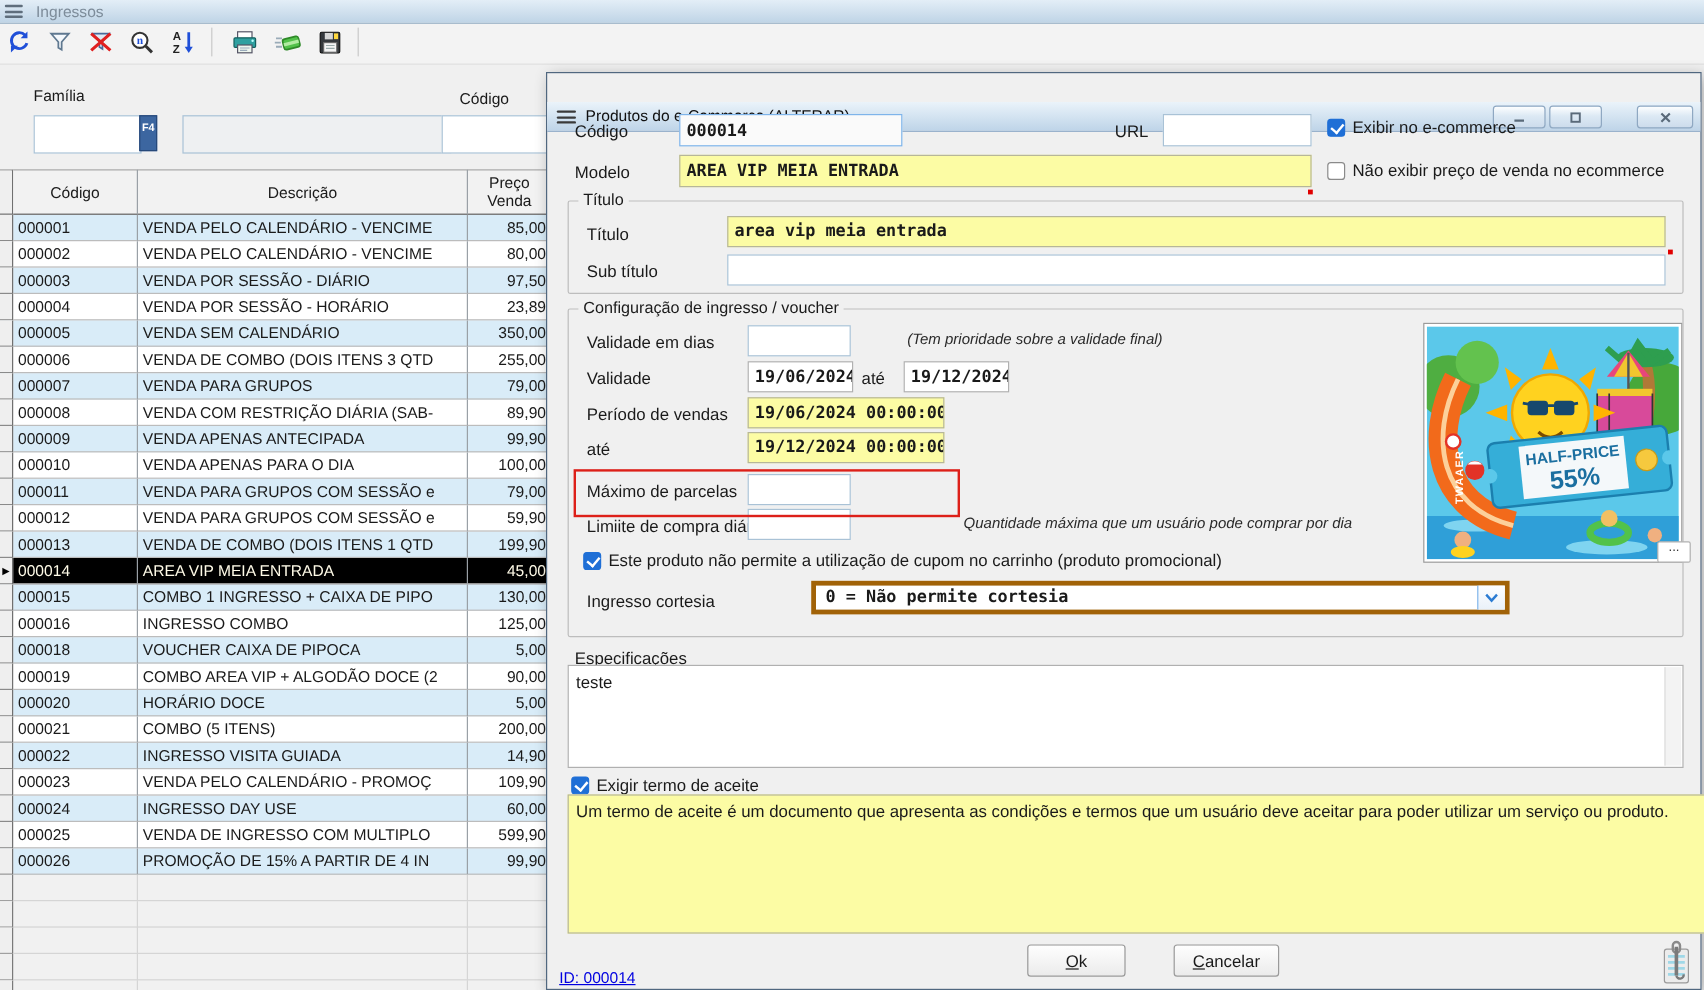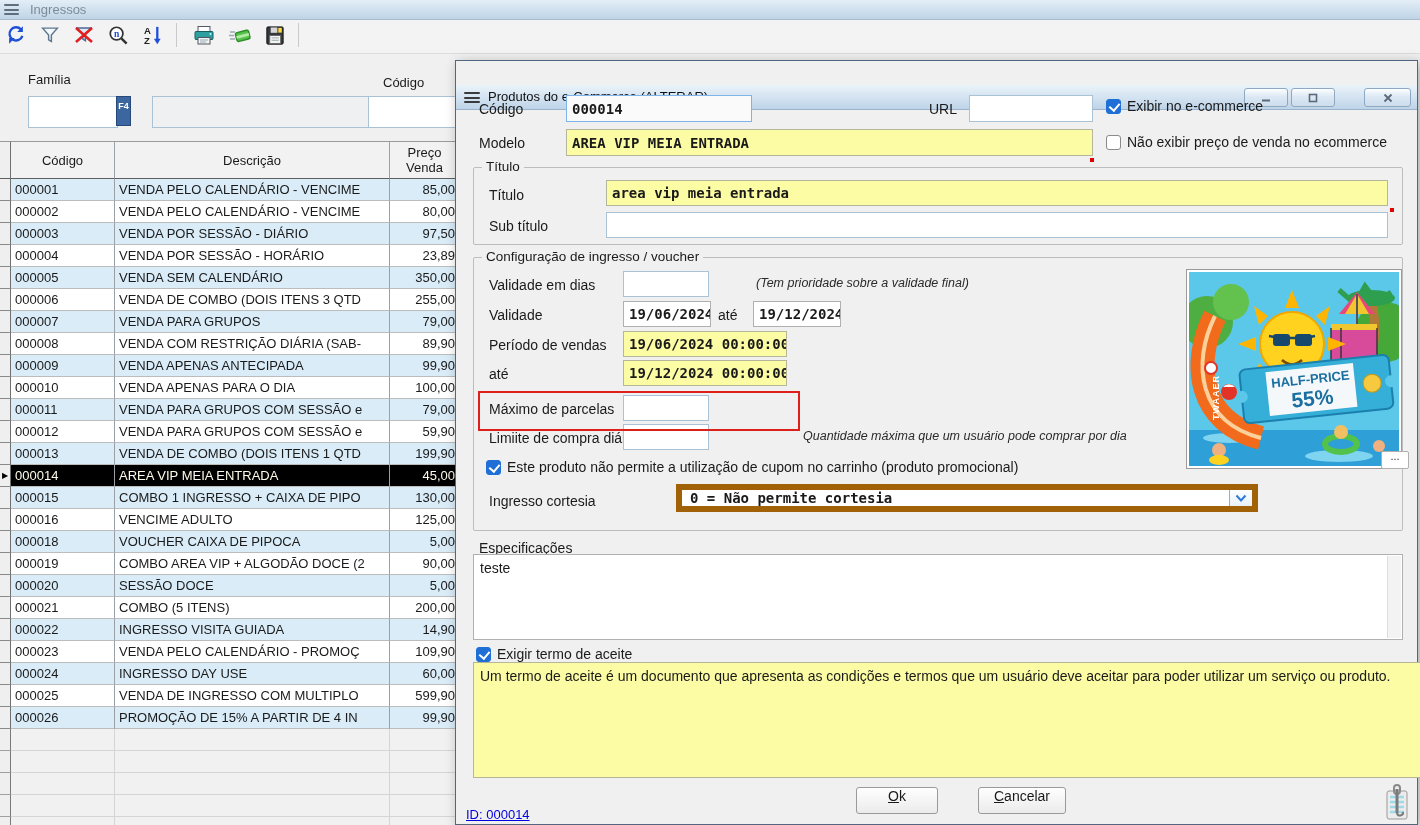--- a/index.html
+++ b/index.html
@@ -63,35 +63,35 @@
   .fieldset{position:absolute;border:1px solid #bdbdbd;border-radius:2px;box-sizing:border-box;}
   .legend{position:absolute;top:-9px;left:8px;background:#f0f0f0;padding:0 4px;font-size:13.5px;white-space:nowrap;}
   .cb{position:absolute;display:flex;align-items:center;gap:6px;font-size:14px;white-space:nowrap;}
   .cb .box{width:15px;height:15px;border:1px solid #8a8a8a;border-radius:3px;background:#fff;
            box-sizing:border-box;flex:none;position:relative;}
   .cb.on .box{background:#1f6fd6;border-color:#1f6fd6;}
   .cb.on .box::after{content:"";position:absolute;left:4px;top:1px;width:5px;height:8px;
            border:solid #fff;border-width:0 2px 2px 0;transform:rotate(40deg);}
   .reddot{position:absolute;width:4px;height:4px;background:#e00000;}
   .redbox{position:absolute;border:2px solid #dd2019;z-index:5;pointer-events:none;}
-  .combo{position:absolute;box-sizing:border-box;background:#fff;border:6px solid #a16207;
+  .combo{position:absolute;box-sizing:border-box;background:#fff;border:4px solid #a16207;
          display:flex;align-items:center;}
   .combo .ctext{flex:1;font-family:"DejaVu Sans Mono",monospace;font-weight:bold;font-size:14px;
          padding-left:8px;white-space:nowrap;overflow:hidden;}
   .combo .arrow{width:22px;align-self:stretch;border-left:1px solid #7eb4ea;
          background:linear-gradient(#fdfeff,#e9f1f9);display:flex;align-items:center;justify-content:center;}
   .imgframe{position:absolute;background:#fff;border:1px solid #9a9a9a;padding:2px;box-sizing:border-box;}
   .more-btn{position:absolute;background:#fff;border:1px solid #b0b0b0;border-radius:2px;
          font-size:11px;line-height:8px;text-align:center;color:#333;}
   .area{position:absolute;box-sizing:border-box;background:#fff;border:1px solid #b0b0b0;
         font-size:14px;padding:4px 18px 4px 6px;overflow:hidden;line-height:19px;}
   .area .sbar{position:absolute;right:1px;top:1px;bottom:1px;width:13px;background:#f3f3f3;border-left:1px solid #dcdcdc;}
   .area.yellow{background:#fcfca4;border-color:#b6b69a;}
   .dbtn{position:absolute;box-sizing:border-box;border:1px solid #9a9a9a;border-radius:3px;
-        background:linear-gradient(#fefefe,#ebebeb);display:flex;align-items:flex-start;justify-content:center;
+        background:linear-gradient(#fefefe,#ebebeb);display:flex;align-items:center;justify-content:center;
         font-size:14px;cursor:default;}
   .dbtn .btxt{display:block;}
   .dbtn .btxt::first-letter{text-decoration:underline;}
   .idlink{position:absolute;font-size:13px;color:#0000e0;text-decoration:underline;}
 </style>
 </head>
 <body>
 
 <div class="main-titlebar">
   <span class="burger main-burger">
@@ -270,39 +270,39 @@
       </div>
       <div class="trow alt">
         <div class="c gut"></div>
         <div class="c code">000015</div>
         <div class="c desc">COMBO 1 INGRESSO + CAIXA DE PIPO</div>
         <div class="c price">130,00</div>
       </div>
       <div class="trow ">
         <div class="c gut"></div>
         <div class="c code">000016</div>
-        <div class="c desc">VENCIME ADULTO</div>
+        <div class="c desc">INGRESSO COMBO</div>
         <div class="c price">125,00</div>
       </div>
       <div class="trow alt">
         <div class="c gut"></div>
         <div class="c code">000018</div>
         <div class="c desc">VOUCHER CAIXA DE PIPOCA</div>
         <div class="c price">5,00</div>
       </div>
       <div class="trow ">
         <div class="c gut"></div>
         <div class="c code">000019</div>
         <div class="c desc">COMBO AREA VIP + ALGODÃO DOCE (2</div>
         <div class="c price">90,00</div>
       </div>
       <div class="trow alt">
         <div class="c gut"></div>
         <div class="c code">000020</div>
-        <div class="c desc">SESSÃO DOCE</div>
+        <div class="c desc">HORÁRIO DOCE</div>
         <div class="c price">5,00</div>
       </div>
       <div class="trow ">
         <div class="c gut"></div>
         <div class="c code">000021</div>
         <div class="c desc">COMBO (5 ITENS)</div>
         <div class="c price">200,00</div>
       </div>
       <div class="trow alt">
         <div class="c gut"></div>

